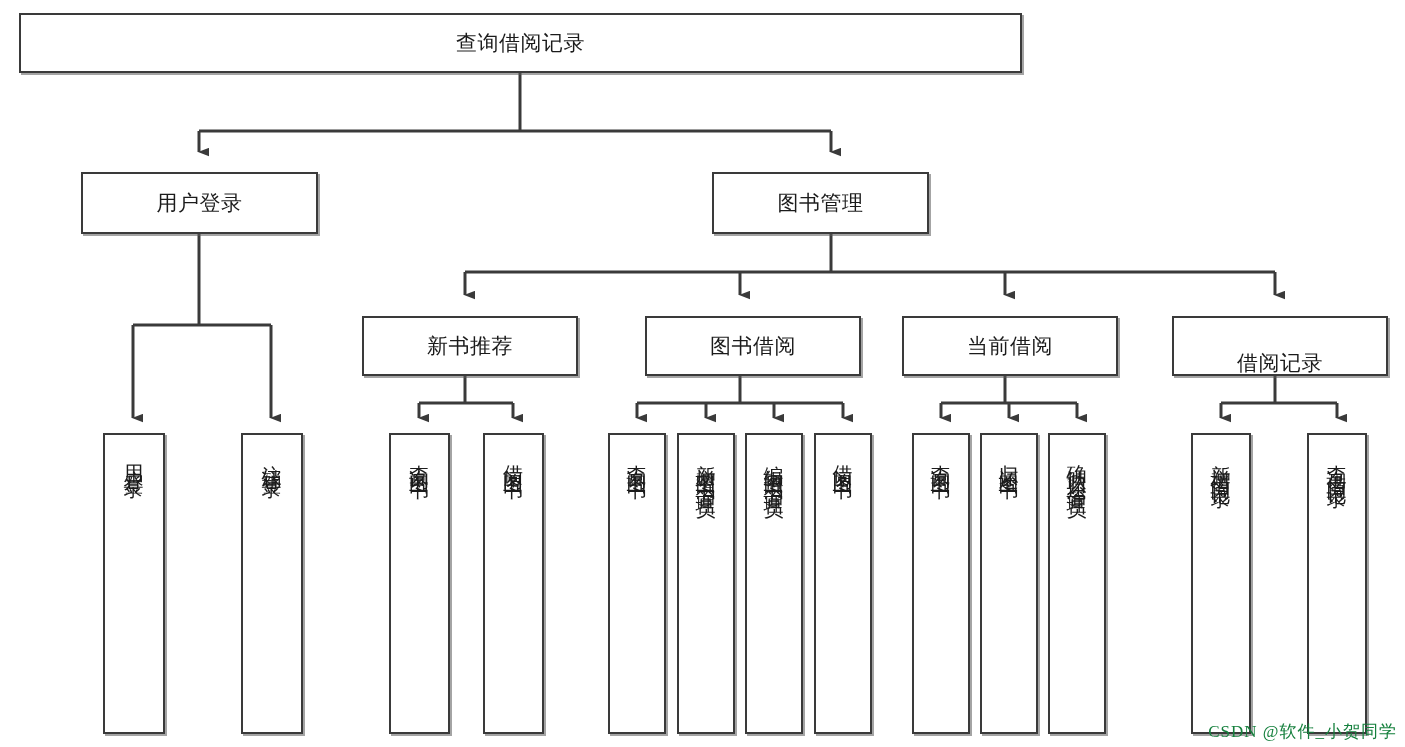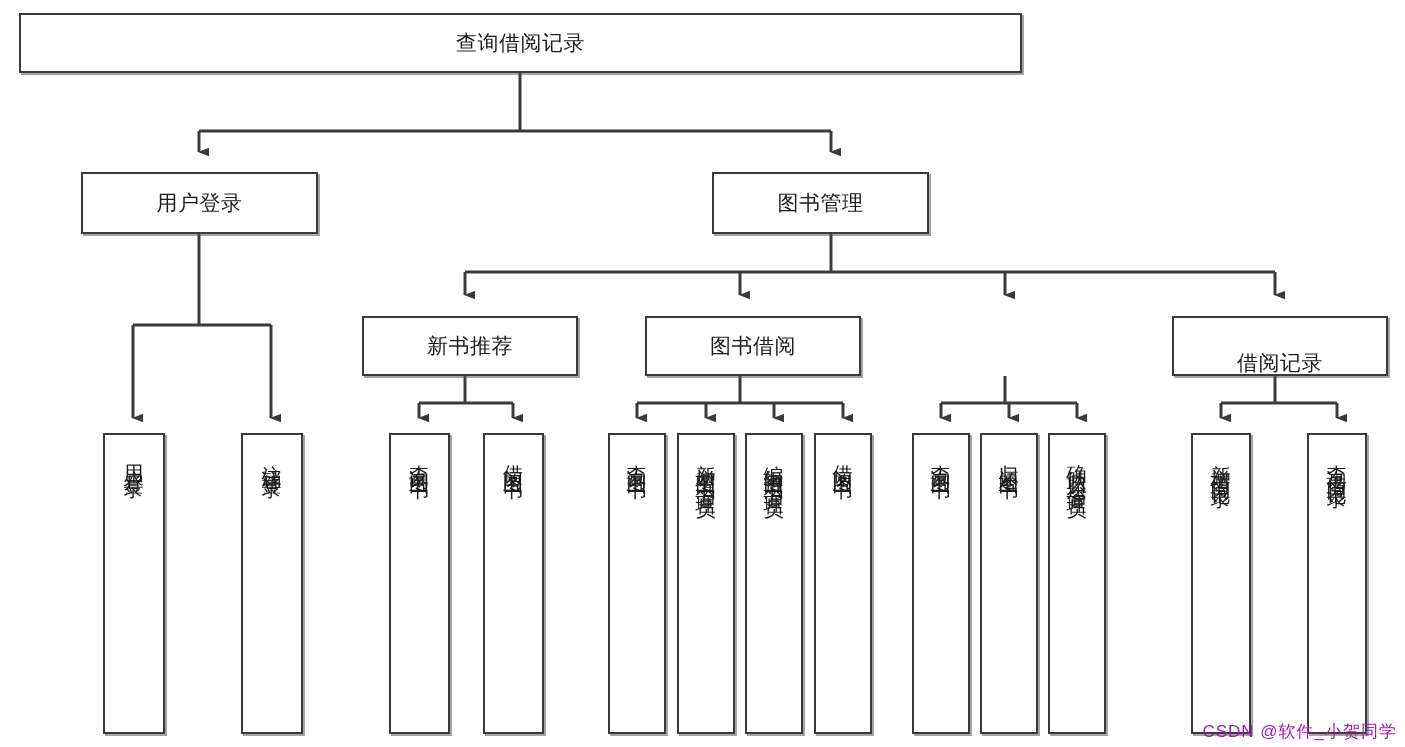--- a/index.html
+++ b/index.html
@@ -68,24 +68,25 @@
   .node-leaf {
     align-items: flex-start;
     justify-content: center;
     position: absolute;
   }
   .watermark {
     position: absolute;
     right: 8px;
     bottom: 4px;
     font-size: 17px;
-    color: #a21caf;
+    color: #15803d;
     letter-spacing: 1px;
     z-index: 5;
     white-space: nowrap;
+    font-family: Liberation Serif, serif;
   }
 </style>
 </head>
 <body>
 
 <div id="diagram-root">
 
   <svg class="edges" viewBox="0 0 1405 747" xmlns="http://www.w3.org/2000/svg">
     <defs>
       <marker id="arrowhead" markerWidth="9" markerHeight="11" refX="4.2" refY="10" orient="auto" markerUnits="userSpaceOnUse">
@@ -149,20 +150,23 @@
   </div>
 
   <div class="node" style="left:362px; top:316px; width:216px; height:60px;align-items:center;">
     <span class="label-h">新书推荐</span>
   </div>
 
   <div class="node" style="left:633px; top:316px; width:216px; height:60px;margin-left:12px;">
     <span class="label-h">图书借阅</span>
   </div>
 
+  <div class="node" style="left:902px; top:316px; width:216px; height:60px;">
+    <span class="label-h">当前借阅</span>
+  </div>
 
   <div class="node" style="left:1172px; top:316px; width:216px; height:60px;align-items:flex-end;">
     <span class="label-h">借阅记录</span>
   </div>
 
   <div class="node node-leaf" style="left:103px; top:433px; width:62px; height:301px;">
     <span class="leaf-inner">
       <span class="label-v">用户登录</span>
     </span>
   </div>

